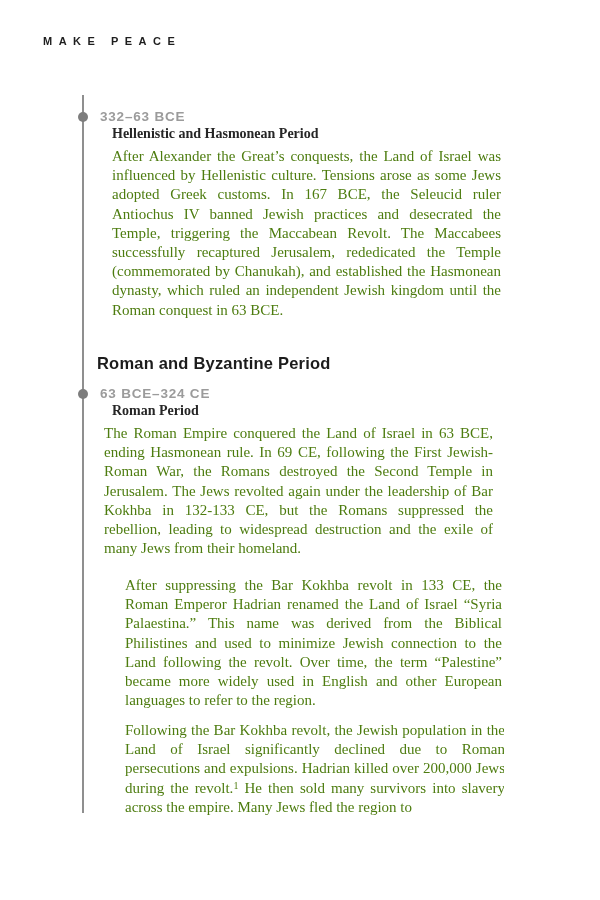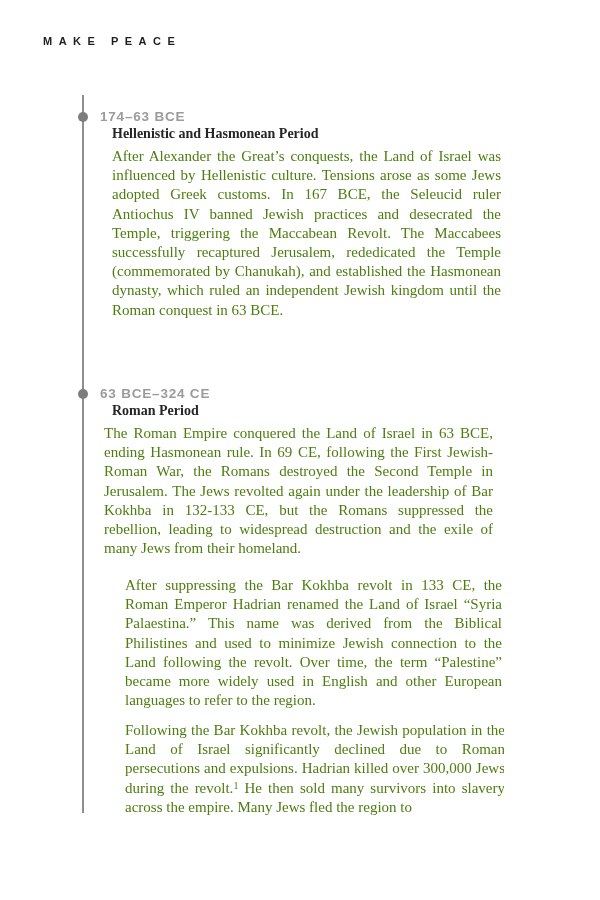--- a/index.html
+++ b/index.html
@@ -108,31 +108,32 @@
 <body>
 
 <div class="page">
 
   <div class="running-header">MAKE PEACE</div>
 
   <div class="timeline-line"></div>
   <div class="timeline-dot dot-1"></div>
   <div class="timeline-dot dot-2"></div>
 
-  <div class="era-label era-1">174–63 BCE</div>
+  <div class="era-label era-1">332–63 BCE</div>
 
   <h3 class="sub-heading sub-heading-1">Hellenistic and Hasmonean Period</h3>
 
   <p class="para para-1">After Alexander the Great’s conquests, the Land of Israel was influenced by Hellenistic culture. Tensions arose as some Jews adopted Greek customs. In 167 BCE, the Seleucid ruler Antiochus IV banned Jewish practices and desecrated the Temple, triggering the Maccabean Revolt. The Maccabees successfully recaptured Jerusalem, rededicated the Temple (commemorated by Chanukah), and established the Hasmonean dynasty, which ruled an independent Jewish kingdom until the Roman conquest in 63 BCE.</p>
 
+  <h2 class="section-heading">Roman and Byzantine Period</h2>
 
   <div class="era-label era-2">63 BCE–324 CE</div>
 
   <h3 class="sub-heading sub-heading-2">Roman Period</h3>
 
   <p class="para para-2">The Roman Empire conquered the Land of Israel in 63 BCE, ending Hasmonean rule. In 69 CE, following the First Jewish-Roman War, the Romans destroyed the Second Temple in Jerusalem. The Jews revolted again under the leadership of Bar Kokhba in 132-133 CE, but the Romans suppressed the rebellion, leading to widespread destruction and the exile of many Jews from their homeland.</p>
 
   <p class="para para-3">After suppressing the Bar Kokhba revolt in 133 CE, the Roman Emperor Hadrian renamed the Land of Israel “Syria Palaestina.” This name was derived from the Biblical Philistines and used to minimize Jewish connection to the Land following the revolt. Over time, the term “Palestine” became more widely used in English and other European languages to refer to the region.</p>
 
-  <p class="para para-4"><span>Following the Bar Kokhba revolt, the Jewish population in the Land of Israel significantly declined due to Roman persecutions and expulsions. Hadrian killed over 300,000 Jews during the revolt.</span><sup class="fn-sup">1</sup><span> He then sold many survivors into slavery across the empire. Many Jews fled the region to</span></p>
+  <p class="para para-4"><span>Following the Bar Kokhba revolt, the Jewish population in the Land of Israel significantly declined due to Roman persecutions and expulsions. Hadrian killed over 200,000 Jews during the revolt.</span><sup class="fn-sup">1</sup><span> He then sold many survivors into slavery across the empire. Many Jews fled the region to</span></p>
 
 
 </div>
 
 </body></html>

